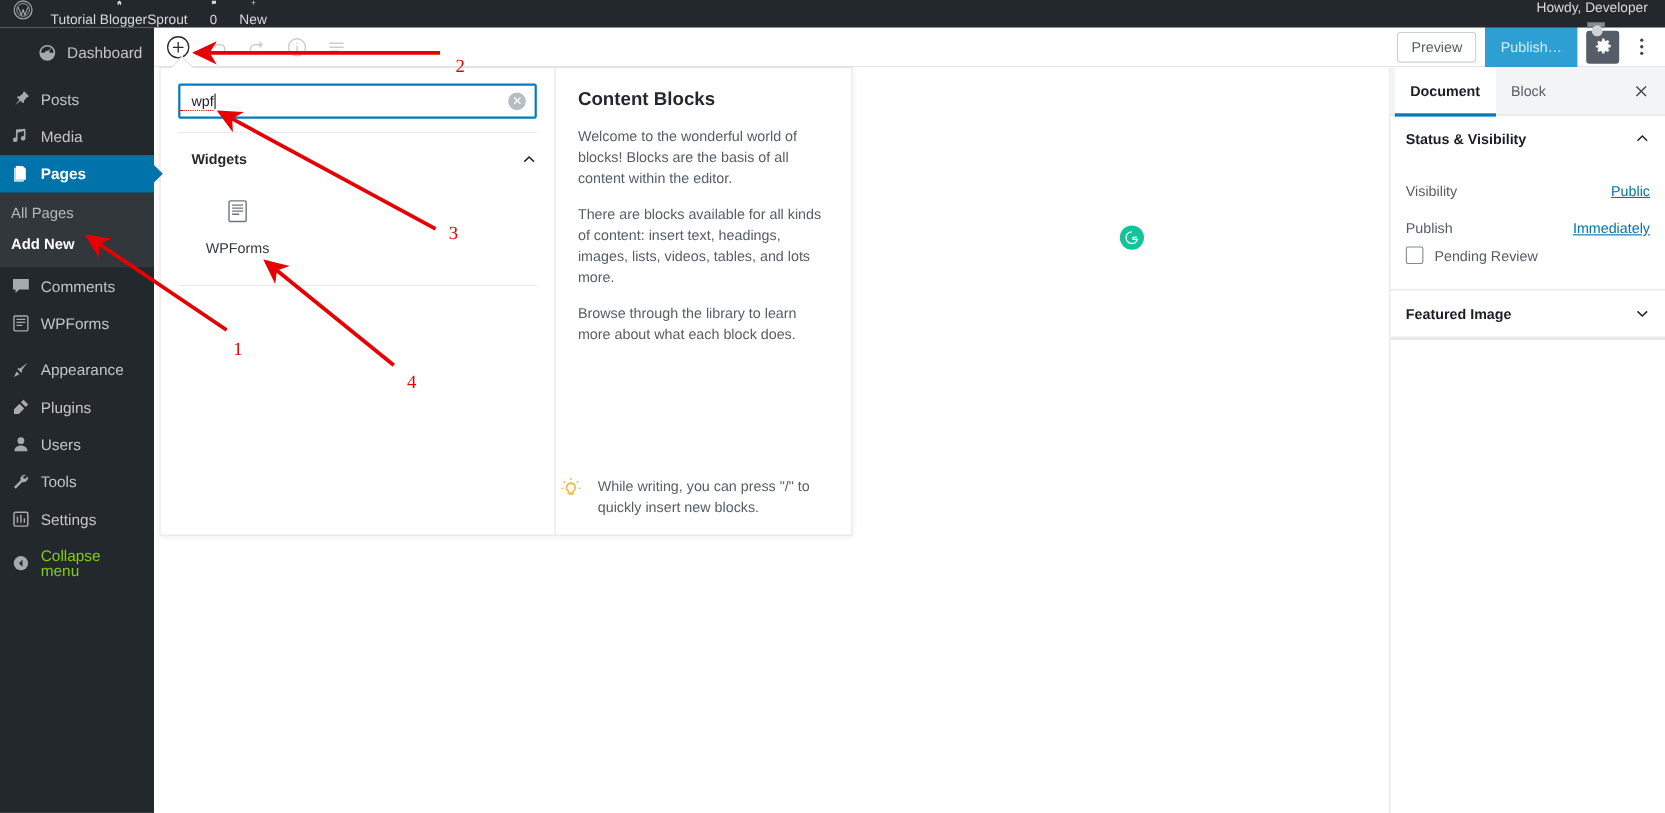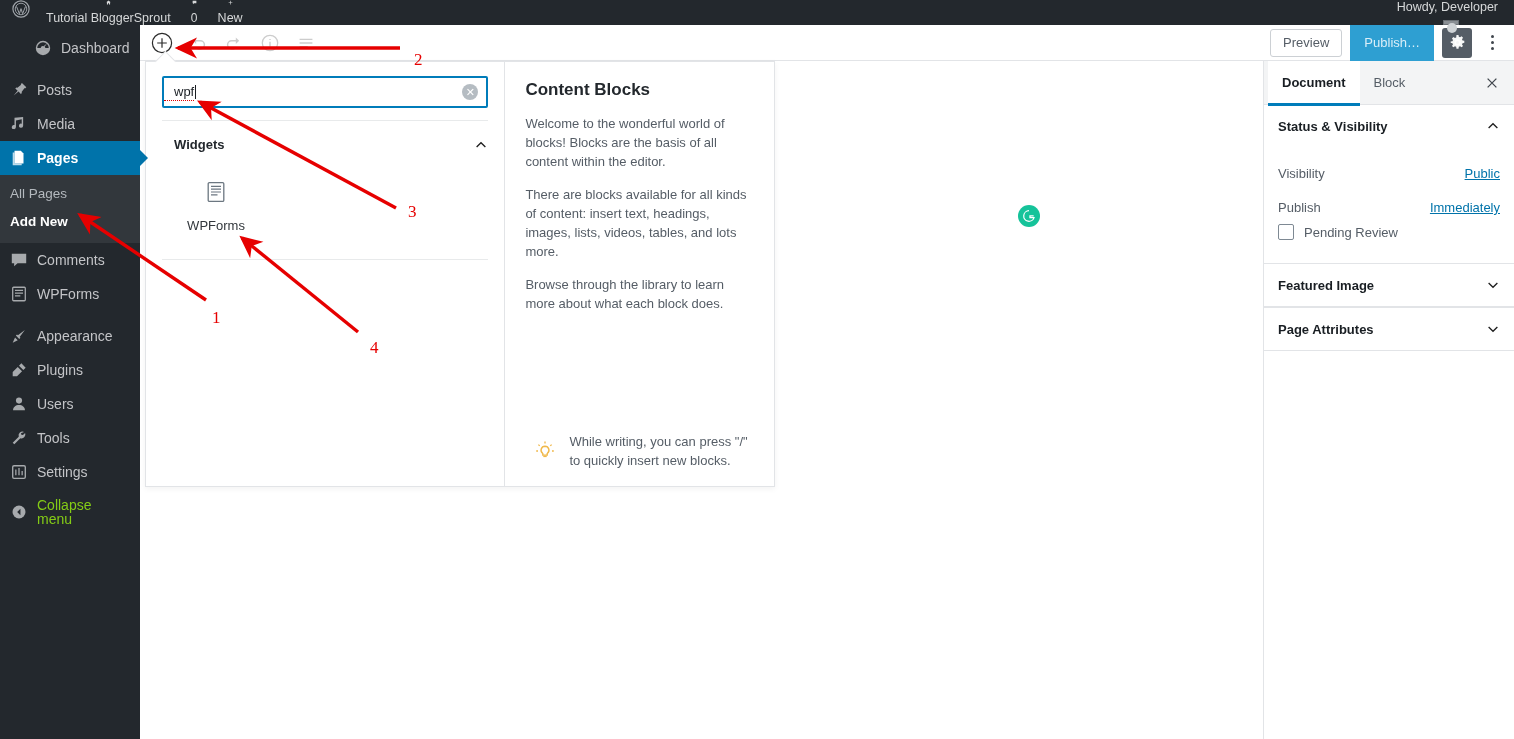--- a/index.html
+++ b/index.html
@@ -185,22 +185,22 @@
     display: flex; flex-direction: column; align-items: center; gap: 14px;
   }
   .block-icon { width: 24px; height: 24px; display: flex; align-items: center; justify-content: center; }
   .block-label { font-size: 13px; color: #32373c; text-align: center; }
   .grid-divider { height: 1px; background: #e8eaeb; margin: 0 16px; }
 
   .ins-right { width: 269px; position: relative; padding: 18px 20px 0 20px; }
   .cb-title { font-size: 17px; font-weight: bold; color: #23282d; margin: 0 0 14px 0; }
   .cb-p { font-size: 13px; line-height: 19px; color: #555d66; margin: 0 0 14px 0; }
   .cb-tip {
-    position: absolute; left: 28px; right: 14px; bottom: 16px;
-    display: flex; gap: 12px; align-items: center;
+    position: absolute; left: 2px; right: 14px; bottom: 16px;
+    display: flex; gap: 12px; align-items: flex-start;
     padding-top: 14px;
   }
   .tip-icon { width: 24px; height: 24px; flex: 0 0 24px; }
   .tip-text { font-size: 13px; line-height: 19px; color: #555d66; }
 
   
   #canvas { position: absolute; top: 36px; left: 0; width: 1124px; height: 678px; background: #fff; }
   .grammarly {
     position: absolute; left: 878px; top: 144px;
     width: 22px; height: 22px; border-radius: 50%;
@@ -569,26 +569,20 @@
     <div class="panel-head">
       <span>Featured Image</span>
       <svg class="chev" viewBox="0 0 16 16">
         <path d="M3 5.8 8 10.6l5-4.8" fill="none" stroke="#1e1e1e" stroke-width="1.5"></path>
       </svg>
     </div>
     <div class="panel-sep"></div>
 
     <div class="panel-sep"></div>
 
-    <div class="panel-head">
-      <span>Page Attributes</span>
-      <svg class="chev" viewBox="0 0 16 16">
-        <path d="M3 5.8 8 10.6l5-4.8" fill="none" stroke="#1e1e1e" stroke-width="1.5"></path>
-      </svg>
-    </div>
     <div class="panel-sep"></div>
   </div>
 </div>
 
 <svg id="annot" viewBox="0 0 1514 739">
   <defs>
     <marker id="ah" markerWidth="7" markerHeight="7" refX="5.6" refY="3.5" orient="auto">
       <path d="M0,0.4 L6.6,3.5 L0,6.6 L1.9,3.5 Z" fill="#e60000"></path>
     </marker>
   </defs>

